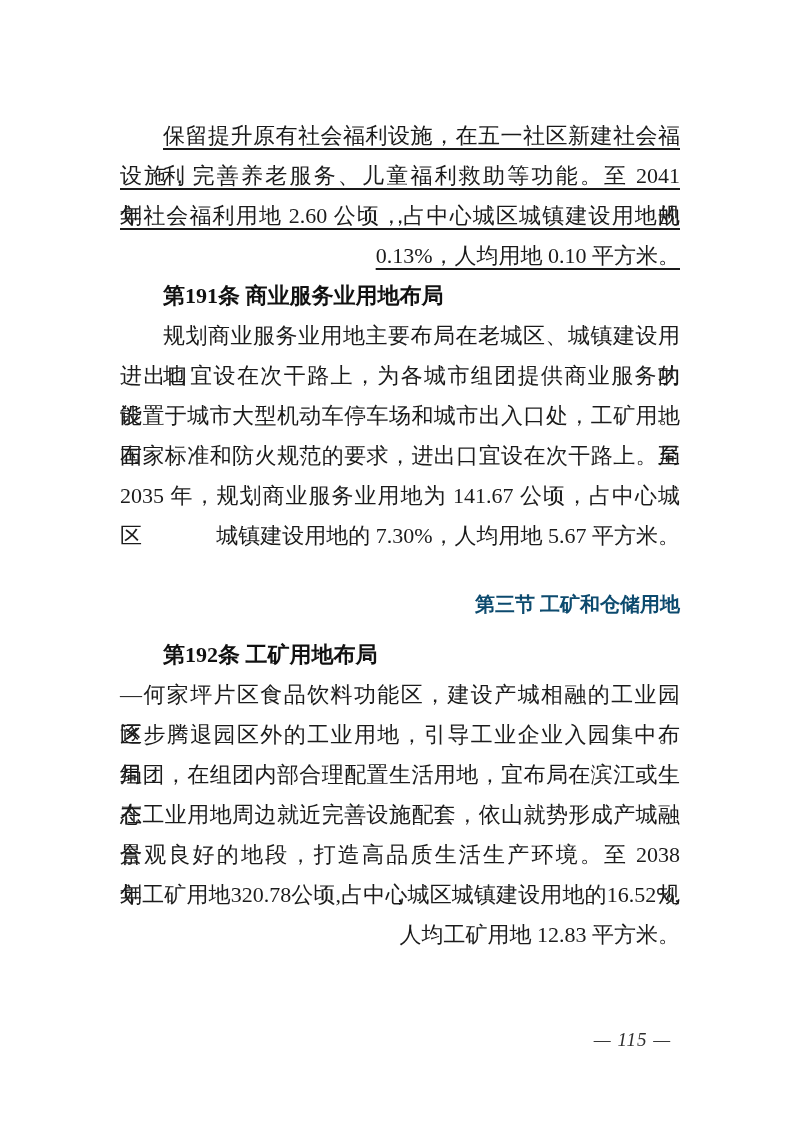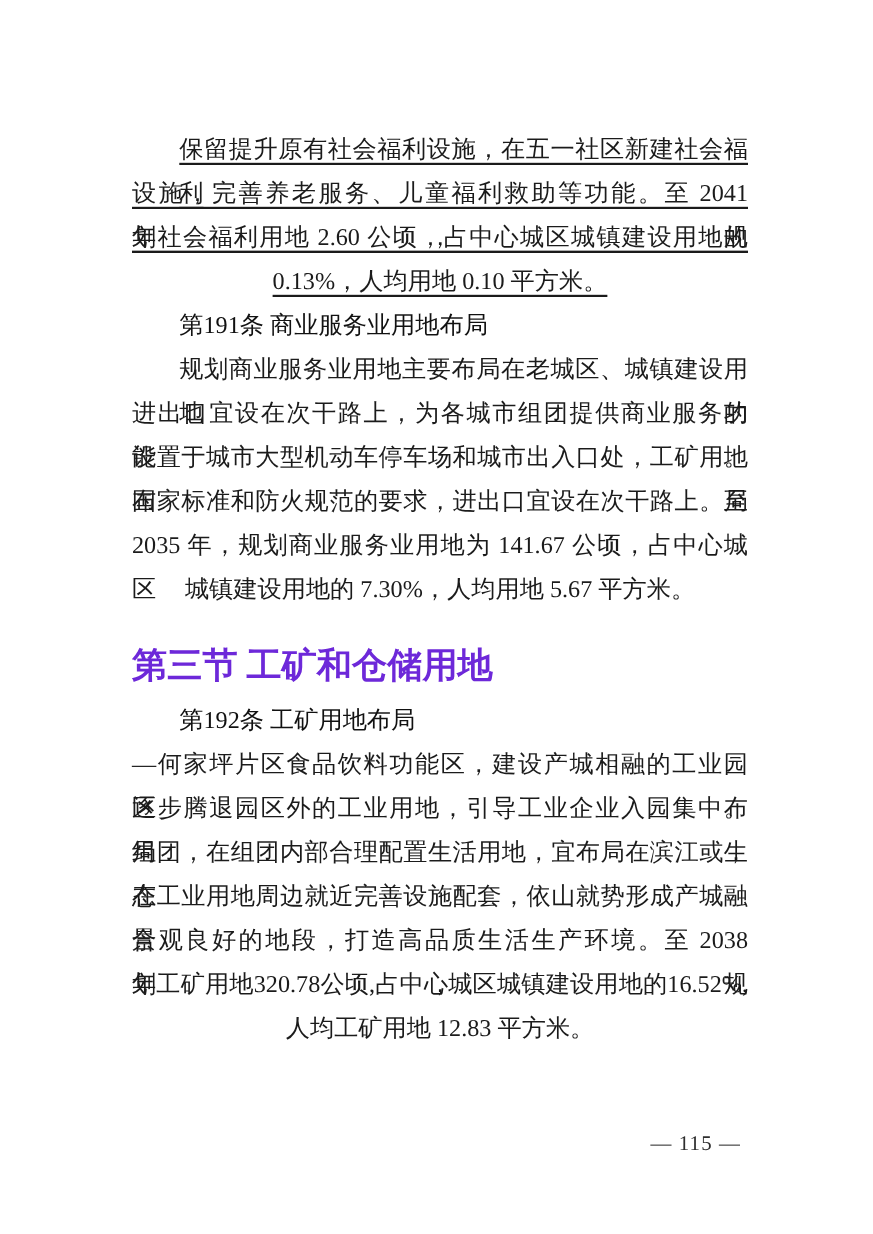--- a/index.html
+++ b/index.html
@@ -36,57 +36,58 @@
   .para .line {
     height: 40px;
     text-align: justify;
     text-align-last: justify;
     text-justify: inter-character;
   }
   .para .line.first {
     padding-left: 43px;
   }
   .para .line.last-line {
-    text-align: center;
+    text-align: right;
     text-align-last: auto;
   }
   .para.underlined .line {
     text-decoration: underline;
     text-decoration-thickness: 1.6px;
     text-underline-offset: 5px;
     text-decoration-skip-ink: none;
   }
   .article-heading {
     margin: 0;
     height: 40px;
     line-height: 40px;
     font-size: 22px;
-    font-weight: normal;
+    font-weight: bold;
     padding-left: 43px;
     color: #111111;
   }
   .section-heading {
     margin: 28px 0 11px 0;
     height: 40px;
     line-height: 40px;
-    font-size: 32px;
+    font-size: 20px;
     font-weight: bold;
-    text-align: left;
-    color: #6d28d9;
+    text-align: right;
+    color: #0c4a6e;
   }
   .page-number {
     position: absolute;
     left: 552px;
     top: 1028px;
     width: 161px;
     text-align: center;
     font-size: 19px;
     line-height: 24px;
     color: #2e2e2e;
     letter-spacing: 1px;
+    font-style: italic;
   }
 </style>
 </head>
 <body>
 
 <div class="page">
   <main class="content">
 
     <section class="para underlined">
         <div class="line first">保留提升原有社会福利设施，在五一社区新建社会福利</div>

